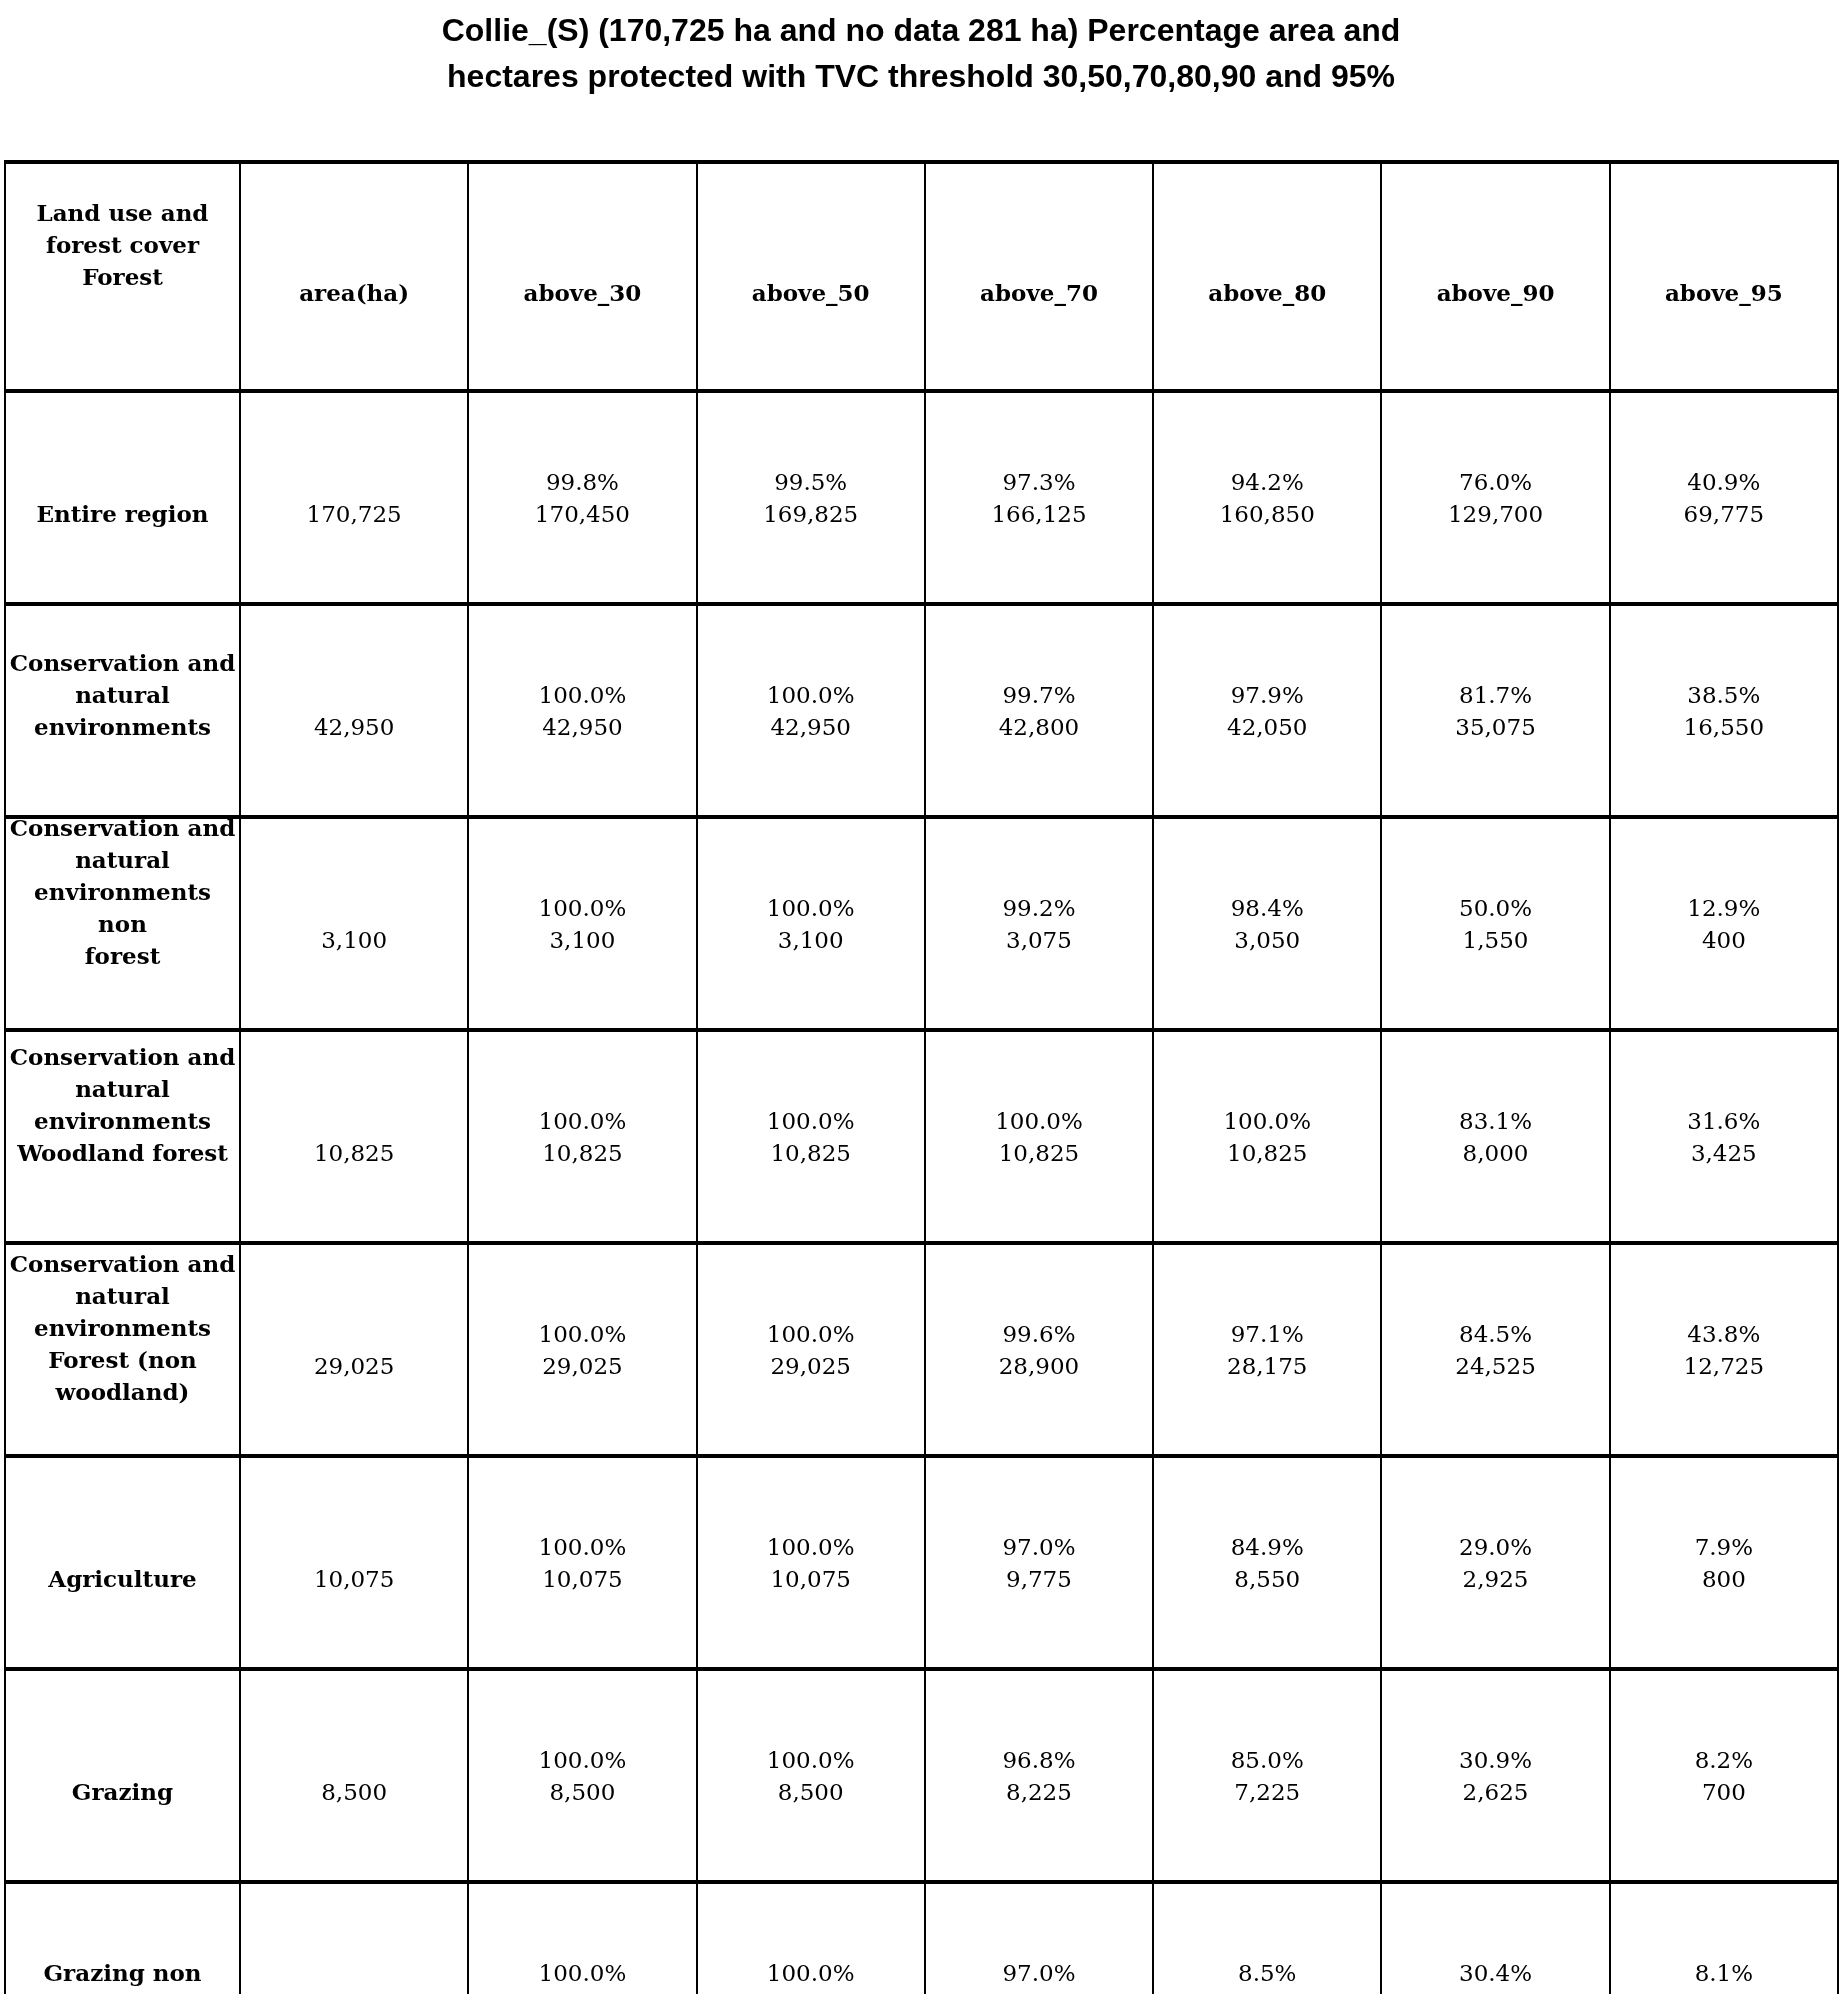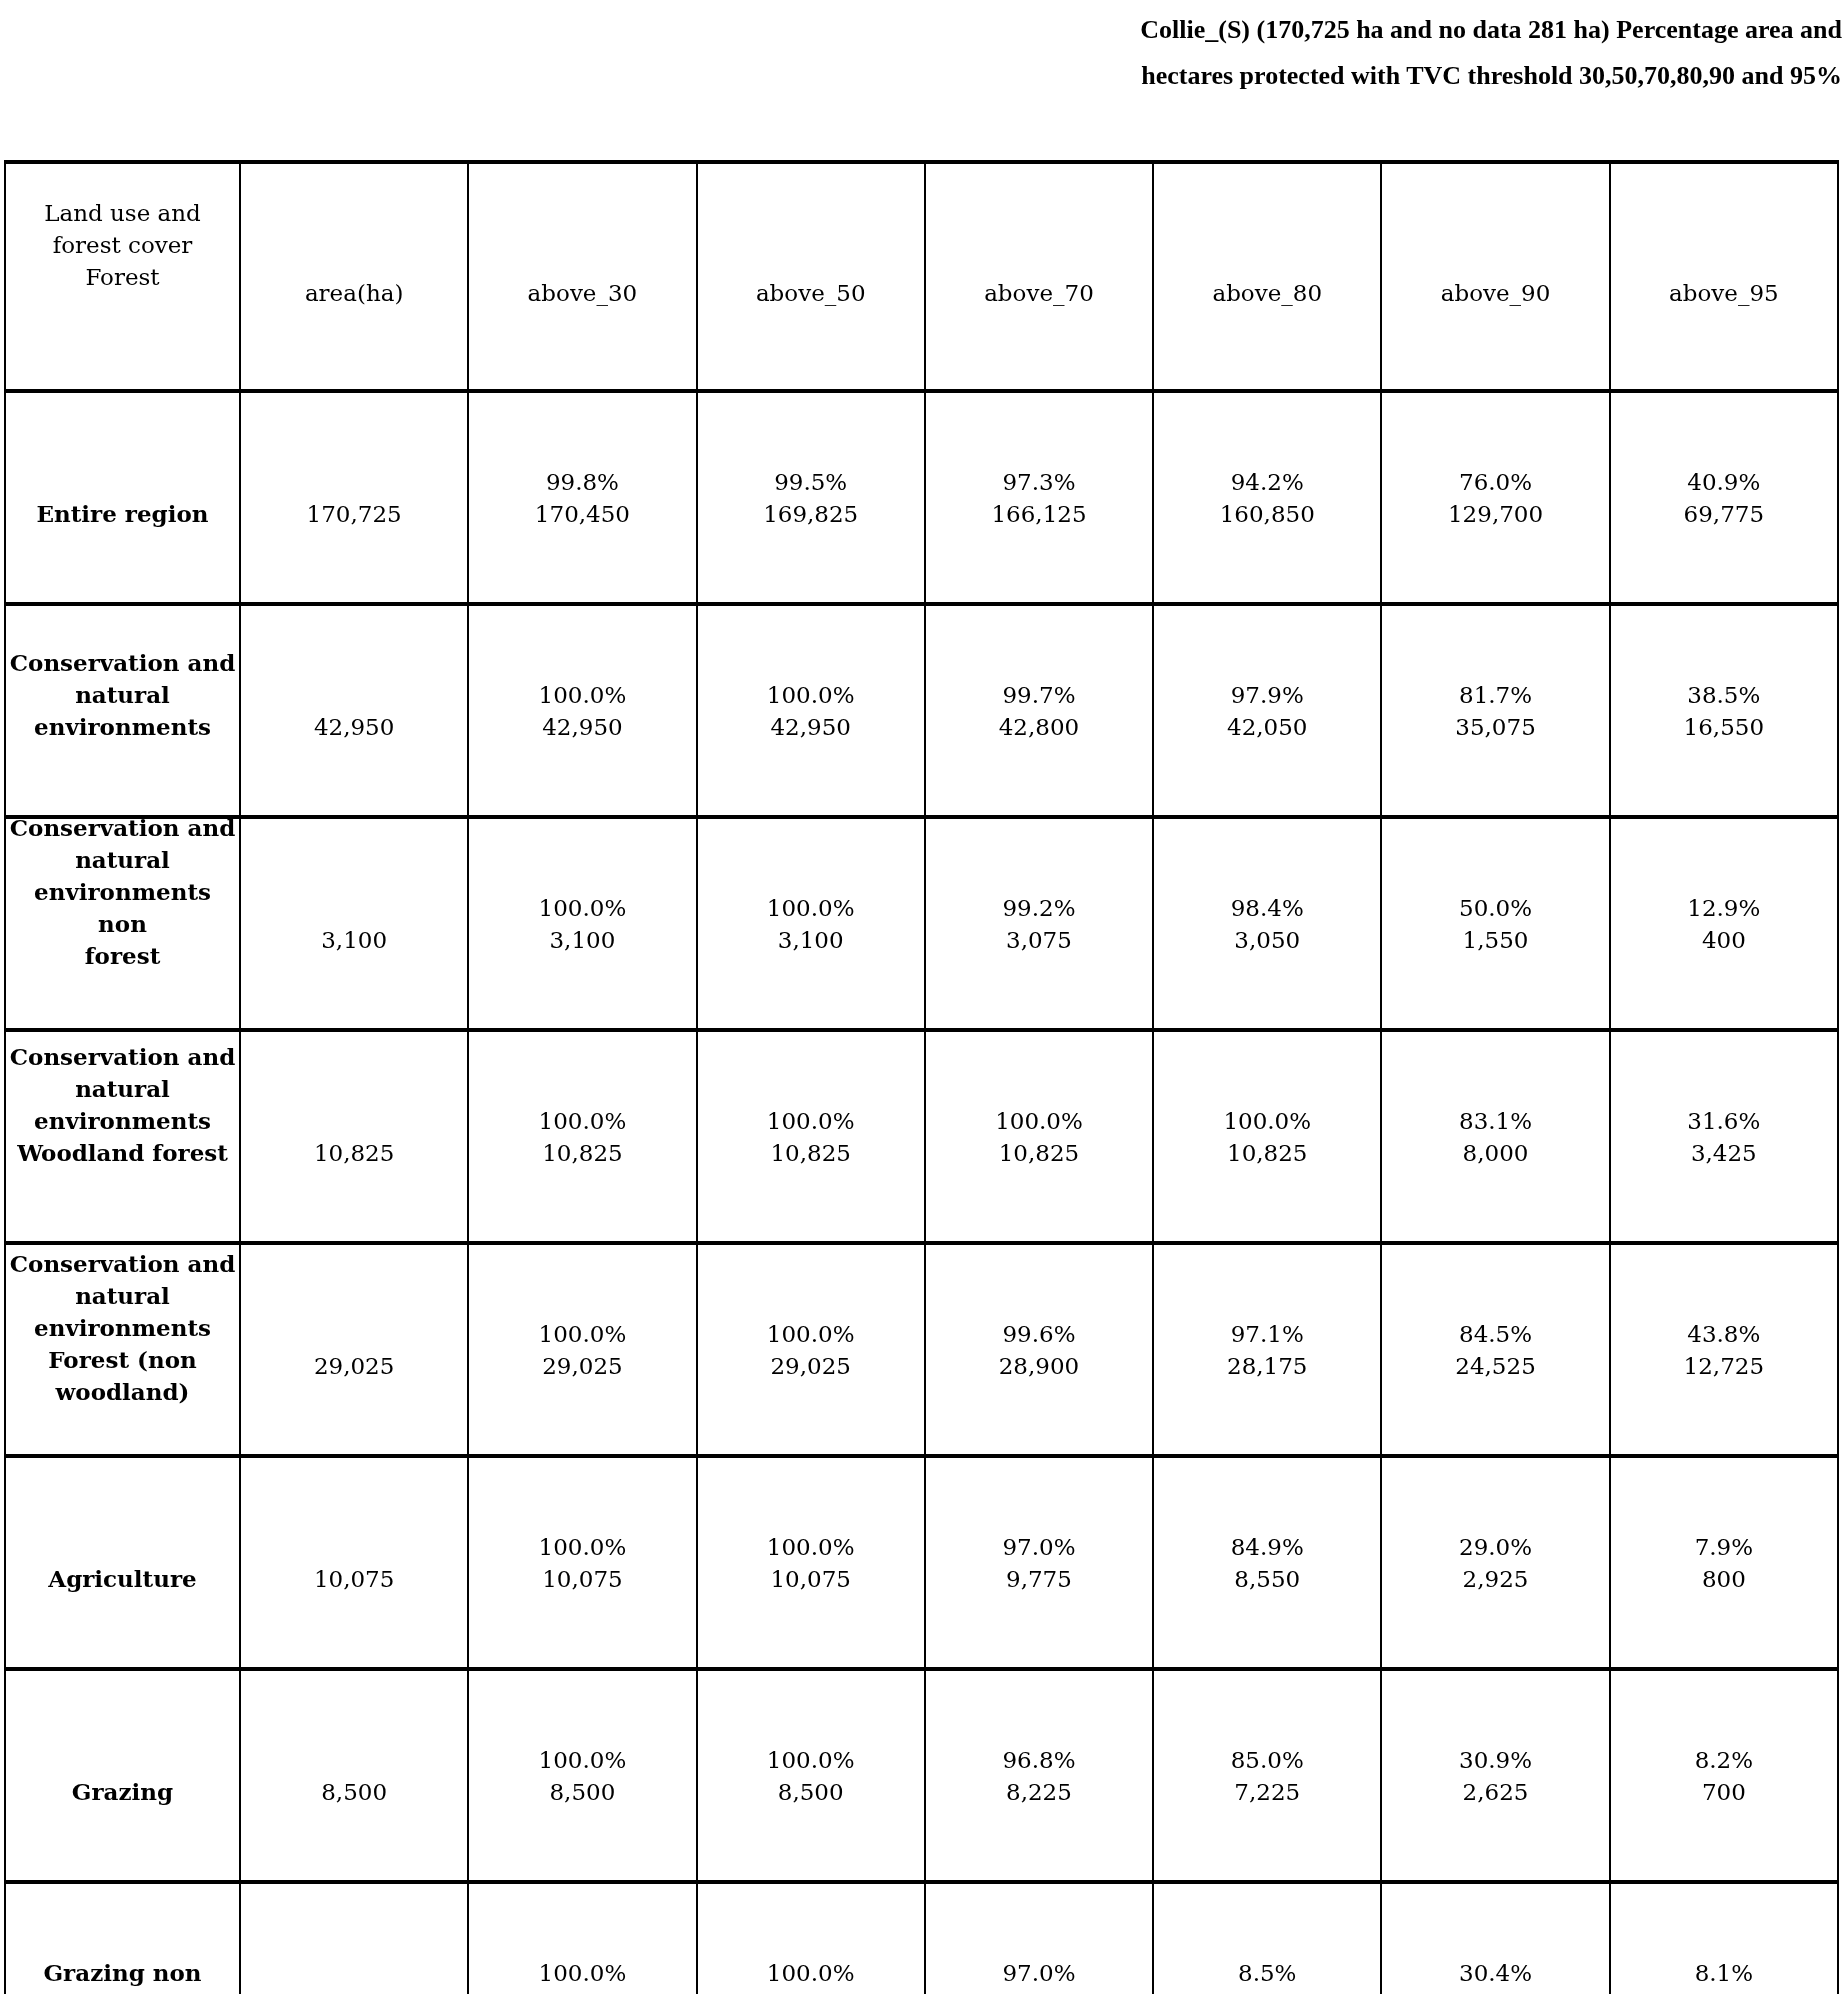--- a/index.html
+++ b/index.html
@@ -1,32 +1,32 @@
 <!DOCTYPE html>
 <html style="font-size:6.4px"><head>
 <meta charset="utf-8">
 <style>
   html,body{margin:0;padding:0;background:#ffffff;}
   .page{position:relative;width:1842px;height:2521px;background:#ffffff;overflow:hidden;
         font-family:"DejaVu Sans", sans-serif;color:#000;}
 
   
-  .title{position:absolute;top:7.2px;left:0;width:100%;text-align:right;
-         font-family:Liberation Serif, serif;font-weight:bold;font-size:26px;line-height:46px;}
+  .title{position:absolute;top:7.2px;left:0;width:100%;text-align:center;
+         font-family:Liberation Sans, sans-serif;font-weight:bold;font-size:32px;line-height:46px;}
 
   
   table.data-table{position:absolute;left:4px;top:160px;width:1835px;
         border-collapse:collapse;table-layout:fixed;}
   .data-table th,.data-table td{
         border:2px solid #000;border-top-width:4px;border-bottom-width:4px;
         padding:0;margin:0;text-align:center;vertical-align:middle;background:#fff;
         font-family:"DejaVu Serif","Liberation Serif",serif;font-size:23px;line-height:32px;color:#000;}
   .data-table thead tr{height:229px;}
   .data-table tbody tr{height:213px;}
-  .data-table th{font-weight:normal;}
+  .data-table th{font-weight:bold;}
   .class-cell{font-weight:bold;font-size:22.3px;}
   .cw{display:block;}
   .ln{display:block;}
   .s-d40{transform:translateY(16px);}
   .s-u40{transform:translateY(-16px);}
   .s-u55{transform:translateY(-22px);}
   .s-u80{transform:translateY(-32px);}
 </style>
 </head>
 <body>

